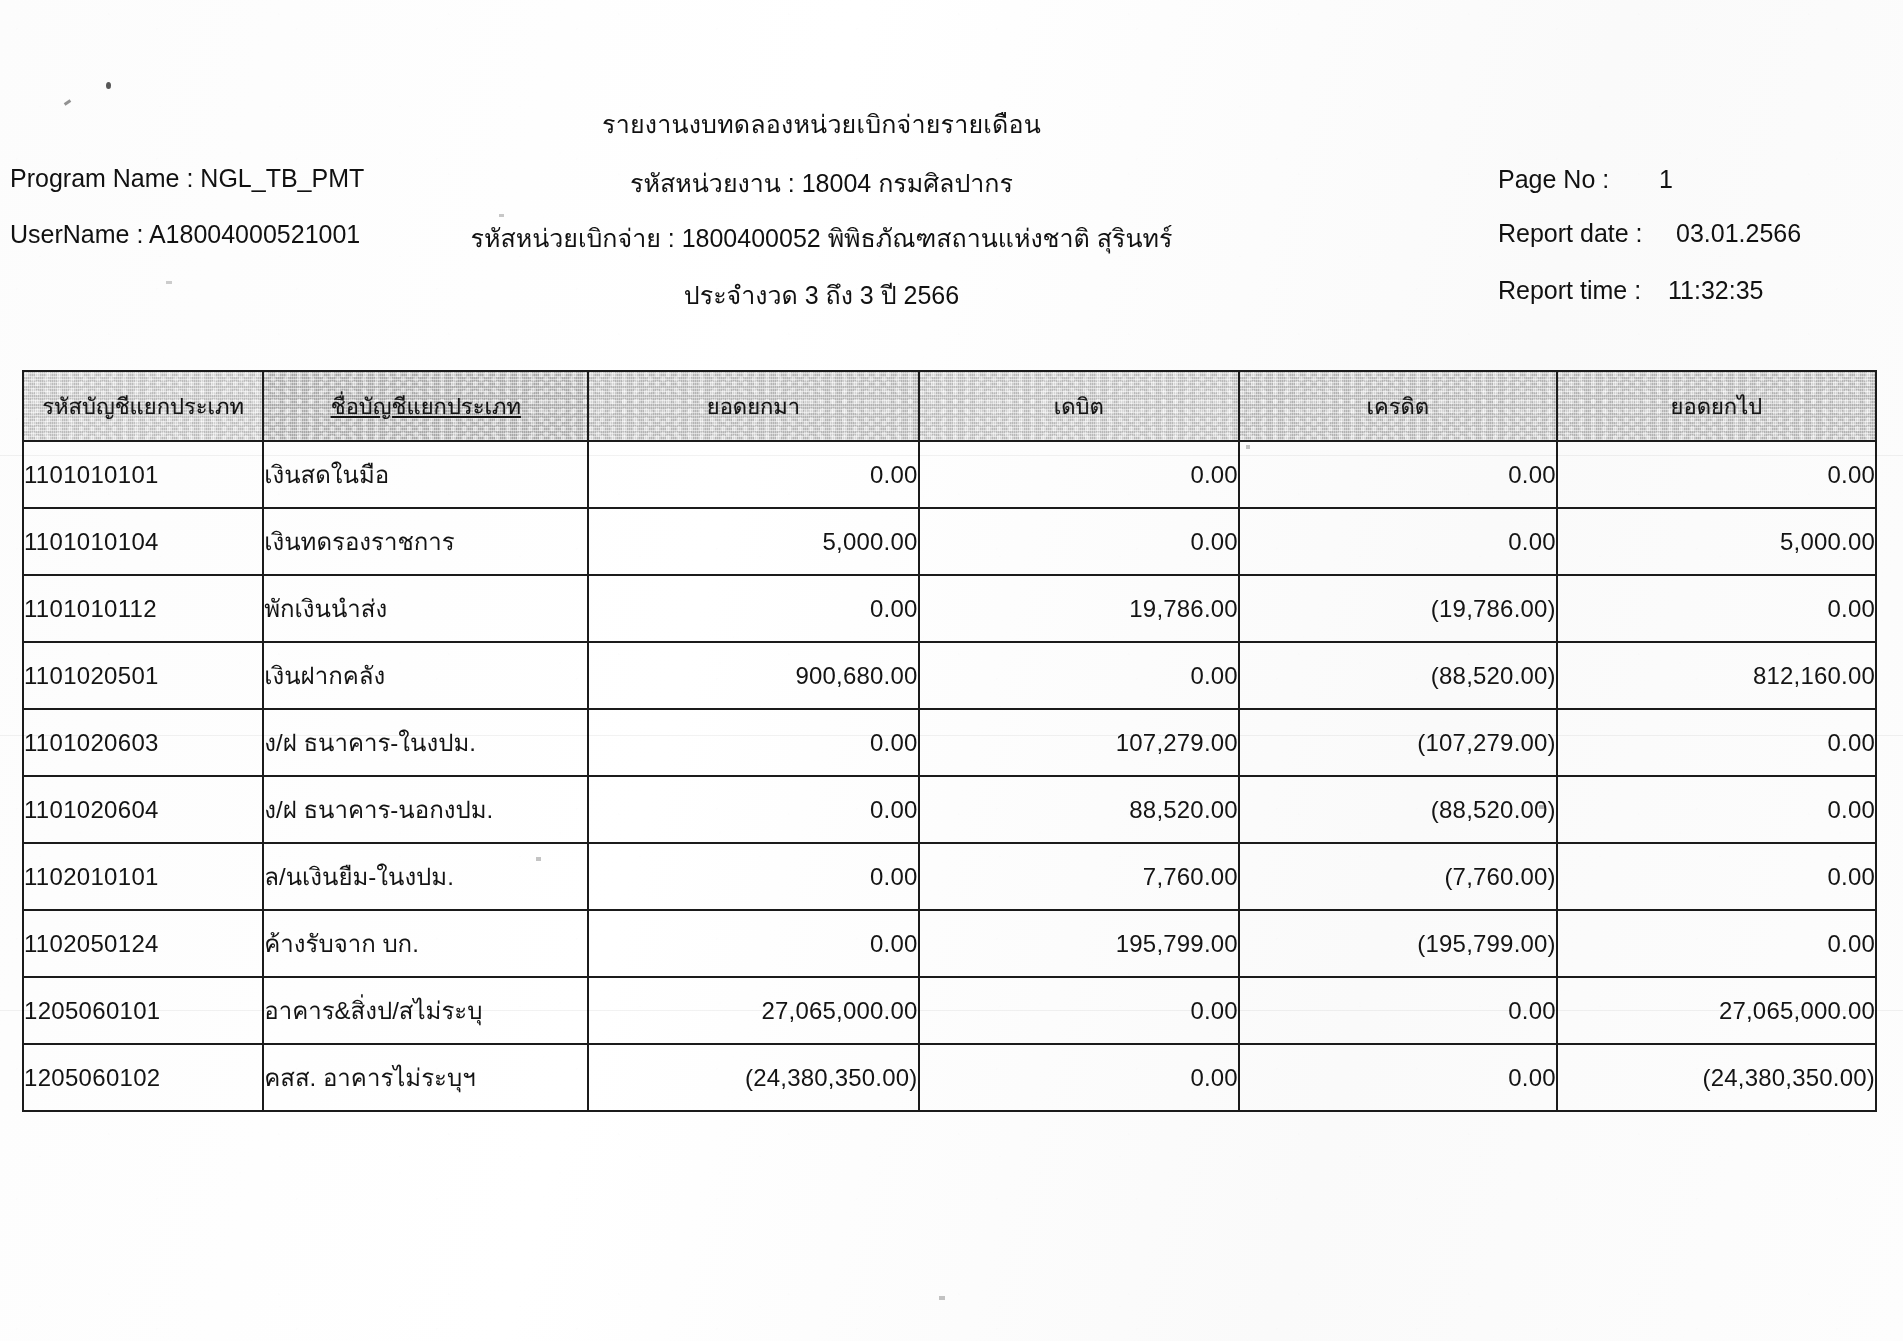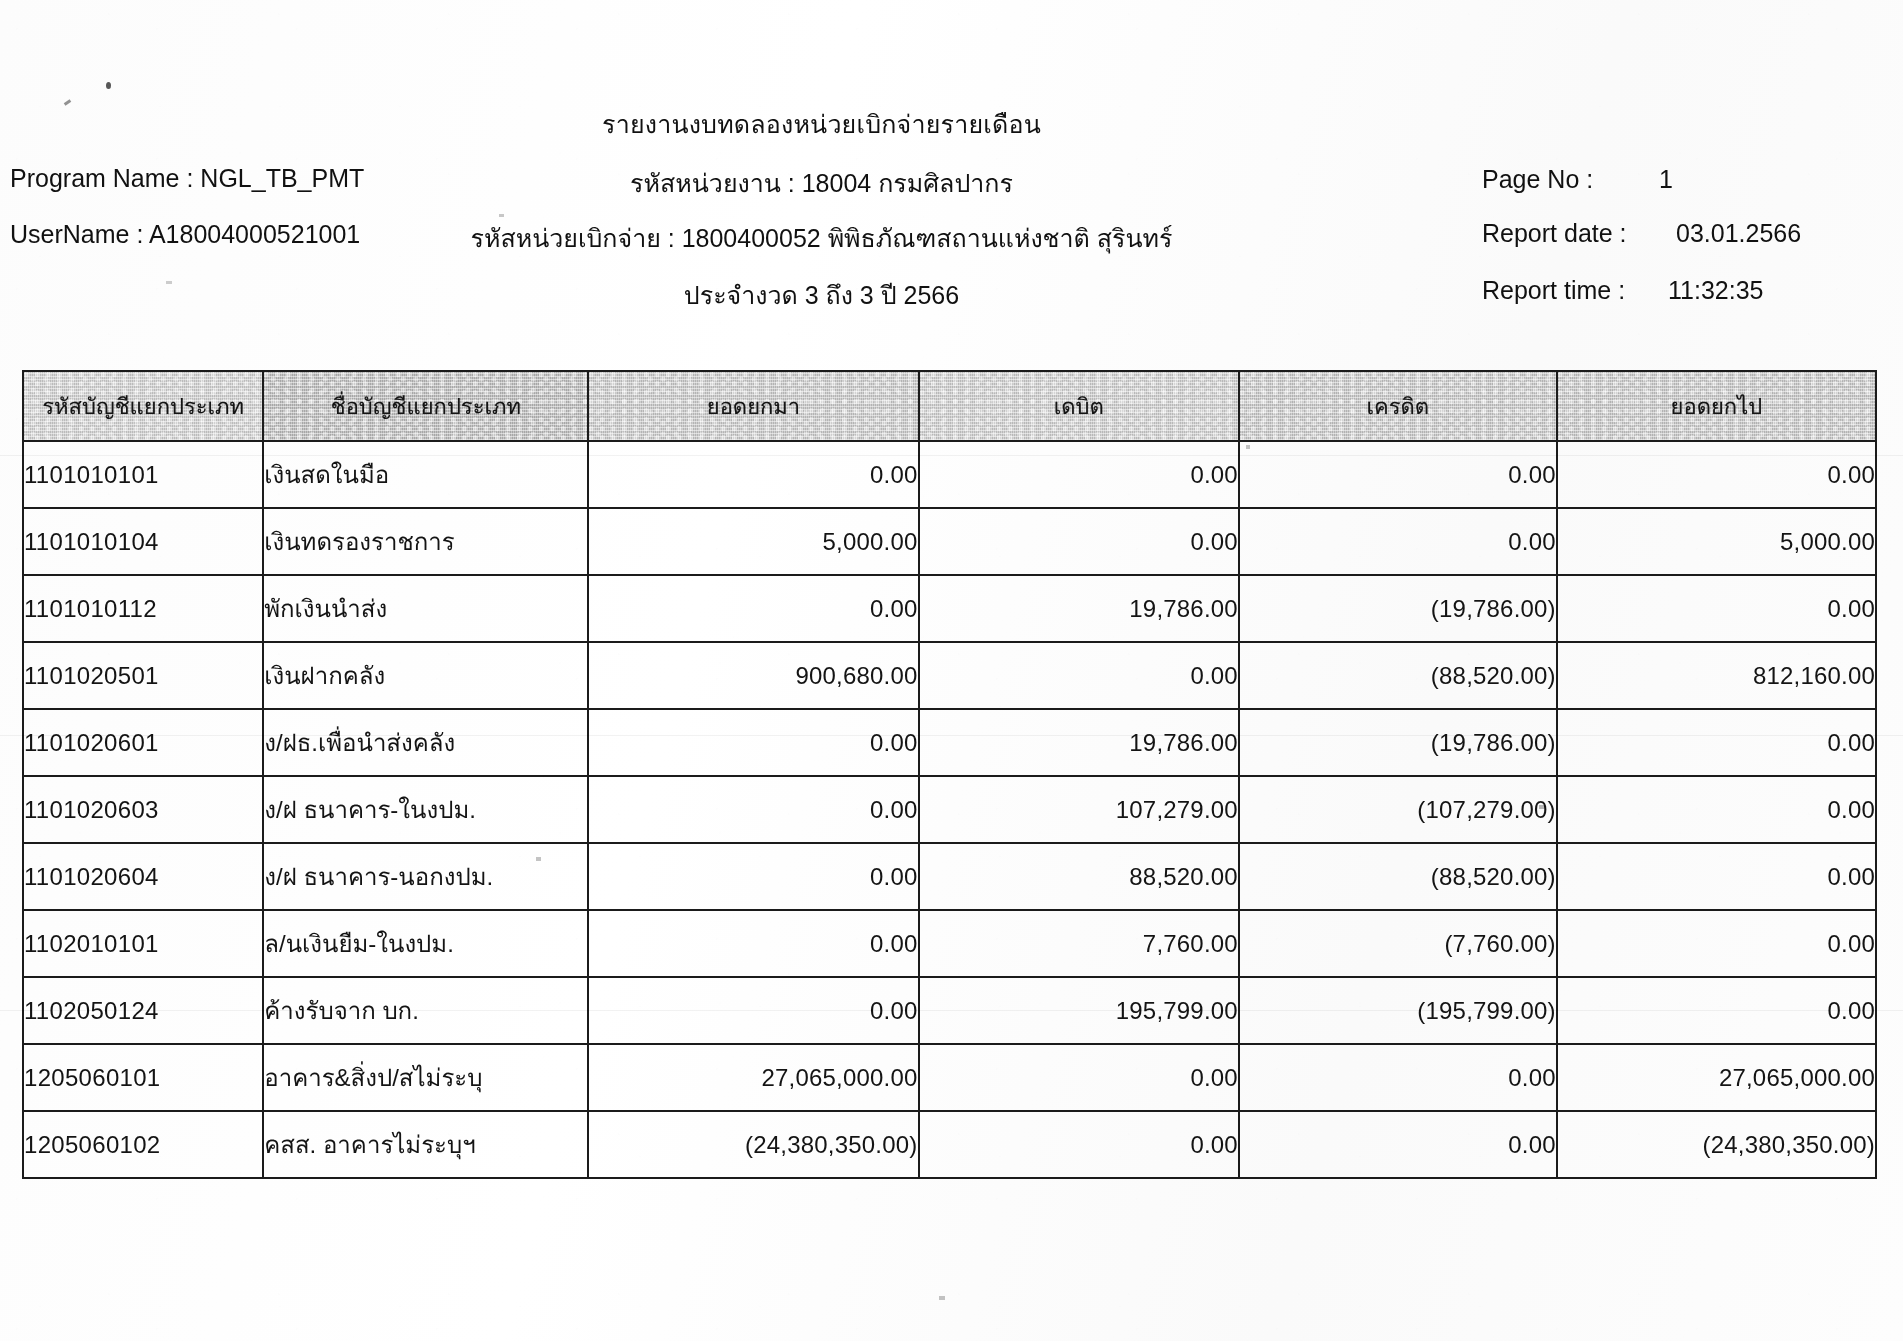--- a/index.html
+++ b/index.html
@@ -91,21 +91,21 @@
   .hdr-center.c2 { top: 218px; }
   .hdr-center.c3 { top: 275px; }
 
   .hdr-right {
     position: absolute;
     font-size: 25px;
     white-space: nowrap;
   }
   .hdr-right .rlabel {
     position: absolute;
-    left: 0;
+    left: 16px;
     top: 0;
   }
   .hdr-right .rvalue {
     position: absolute;
     top: 0;
   }
   .hdr-right.r1 { left: 1482px; top: 165px; }
   .hdr-right.r2 { left: 1482px; top: 219px; }
   .hdr-right.r3 { left: 1482px; top: 276px; }
   .r1 .rvalue { left: 177px; }
@@ -147,21 +147,21 @@
     background-color: #bdbdbd;
     background-image:
       repeating-linear-gradient(0deg, rgba(255,255,255,.50) 0 1px, rgba(0,0,0,0) 1px 3px),
       repeating-linear-gradient(90deg, rgba(0,0,0,.07) 0 1px, rgba(255,255,255,.22) 1px 2px),
       radial-gradient(circle at 20% 30%, rgba(255,255,255,.55) 0 2px, transparent 3px),
       radial-gradient(circle at 70% 65%, rgba(255,255,255,.45) 0 2px, transparent 3px);
     background-size: auto, auto, 11px 9px, 13px 11px;
     text-shadow: 0 0 1px rgba(0,0,0,.35);
   }
   thead th.h-code { background-color: #c9c9c9; }
-  thead th.h-name { background-color: #b4b4b4; }
+  thead th.h-name { background-color: #b4b4b4; text-decoration: underline; }
   thead th.h-bf   { background-color: #c2c2c2; }
   thead th.h-dr   { background-color: #c6c6c6; }
   thead th.h-cr   { background-color: #c0c0c0; margin-top: 38px; }
   thead th.h-cf   { background-color: #bfbfbf; }
 
   tbody td {
     height: 65px;
     font-size: 24px;
   }
   td.code {
@@ -265,28 +265,20 @@
           </tr>
           <tr>
             <td class="code">1101020501</td>
             <td class="name">เงินฝากคลัง</td>
             <td class="num">900,680.00</td>
             <td class="num">0.00</td>
             <td class="num">(88,520.00)</td>
             <td class="num">812,160.00</td>
           </tr>
           <tr>
-            <td class="code">1101020601</td>
-            <td class="name">ง/ฝธ.เพื่อนำส่งคลัง</td>
-            <td class="num">0.00</td>
-            <td class="num">19,786.00</td>
-            <td class="num">(19,786.00)</td>
-            <td class="num">0.00</td>
-          </tr>
-          <tr>
             <td class="code">1101020603</td>
             <td class="name">ง/ฝ ธนาคาร-ในงปม.</td>
             <td class="num">0.00</td>
             <td class="num">107,279.00</td>
             <td class="num">(107,279.00)</td>
             <td class="num">0.00</td>
           </tr>
           <tr>
             <td class="code">1101020604</td>
             <td class="name">ง/ฝ ธนาคาร-นอกงปม.</td>

